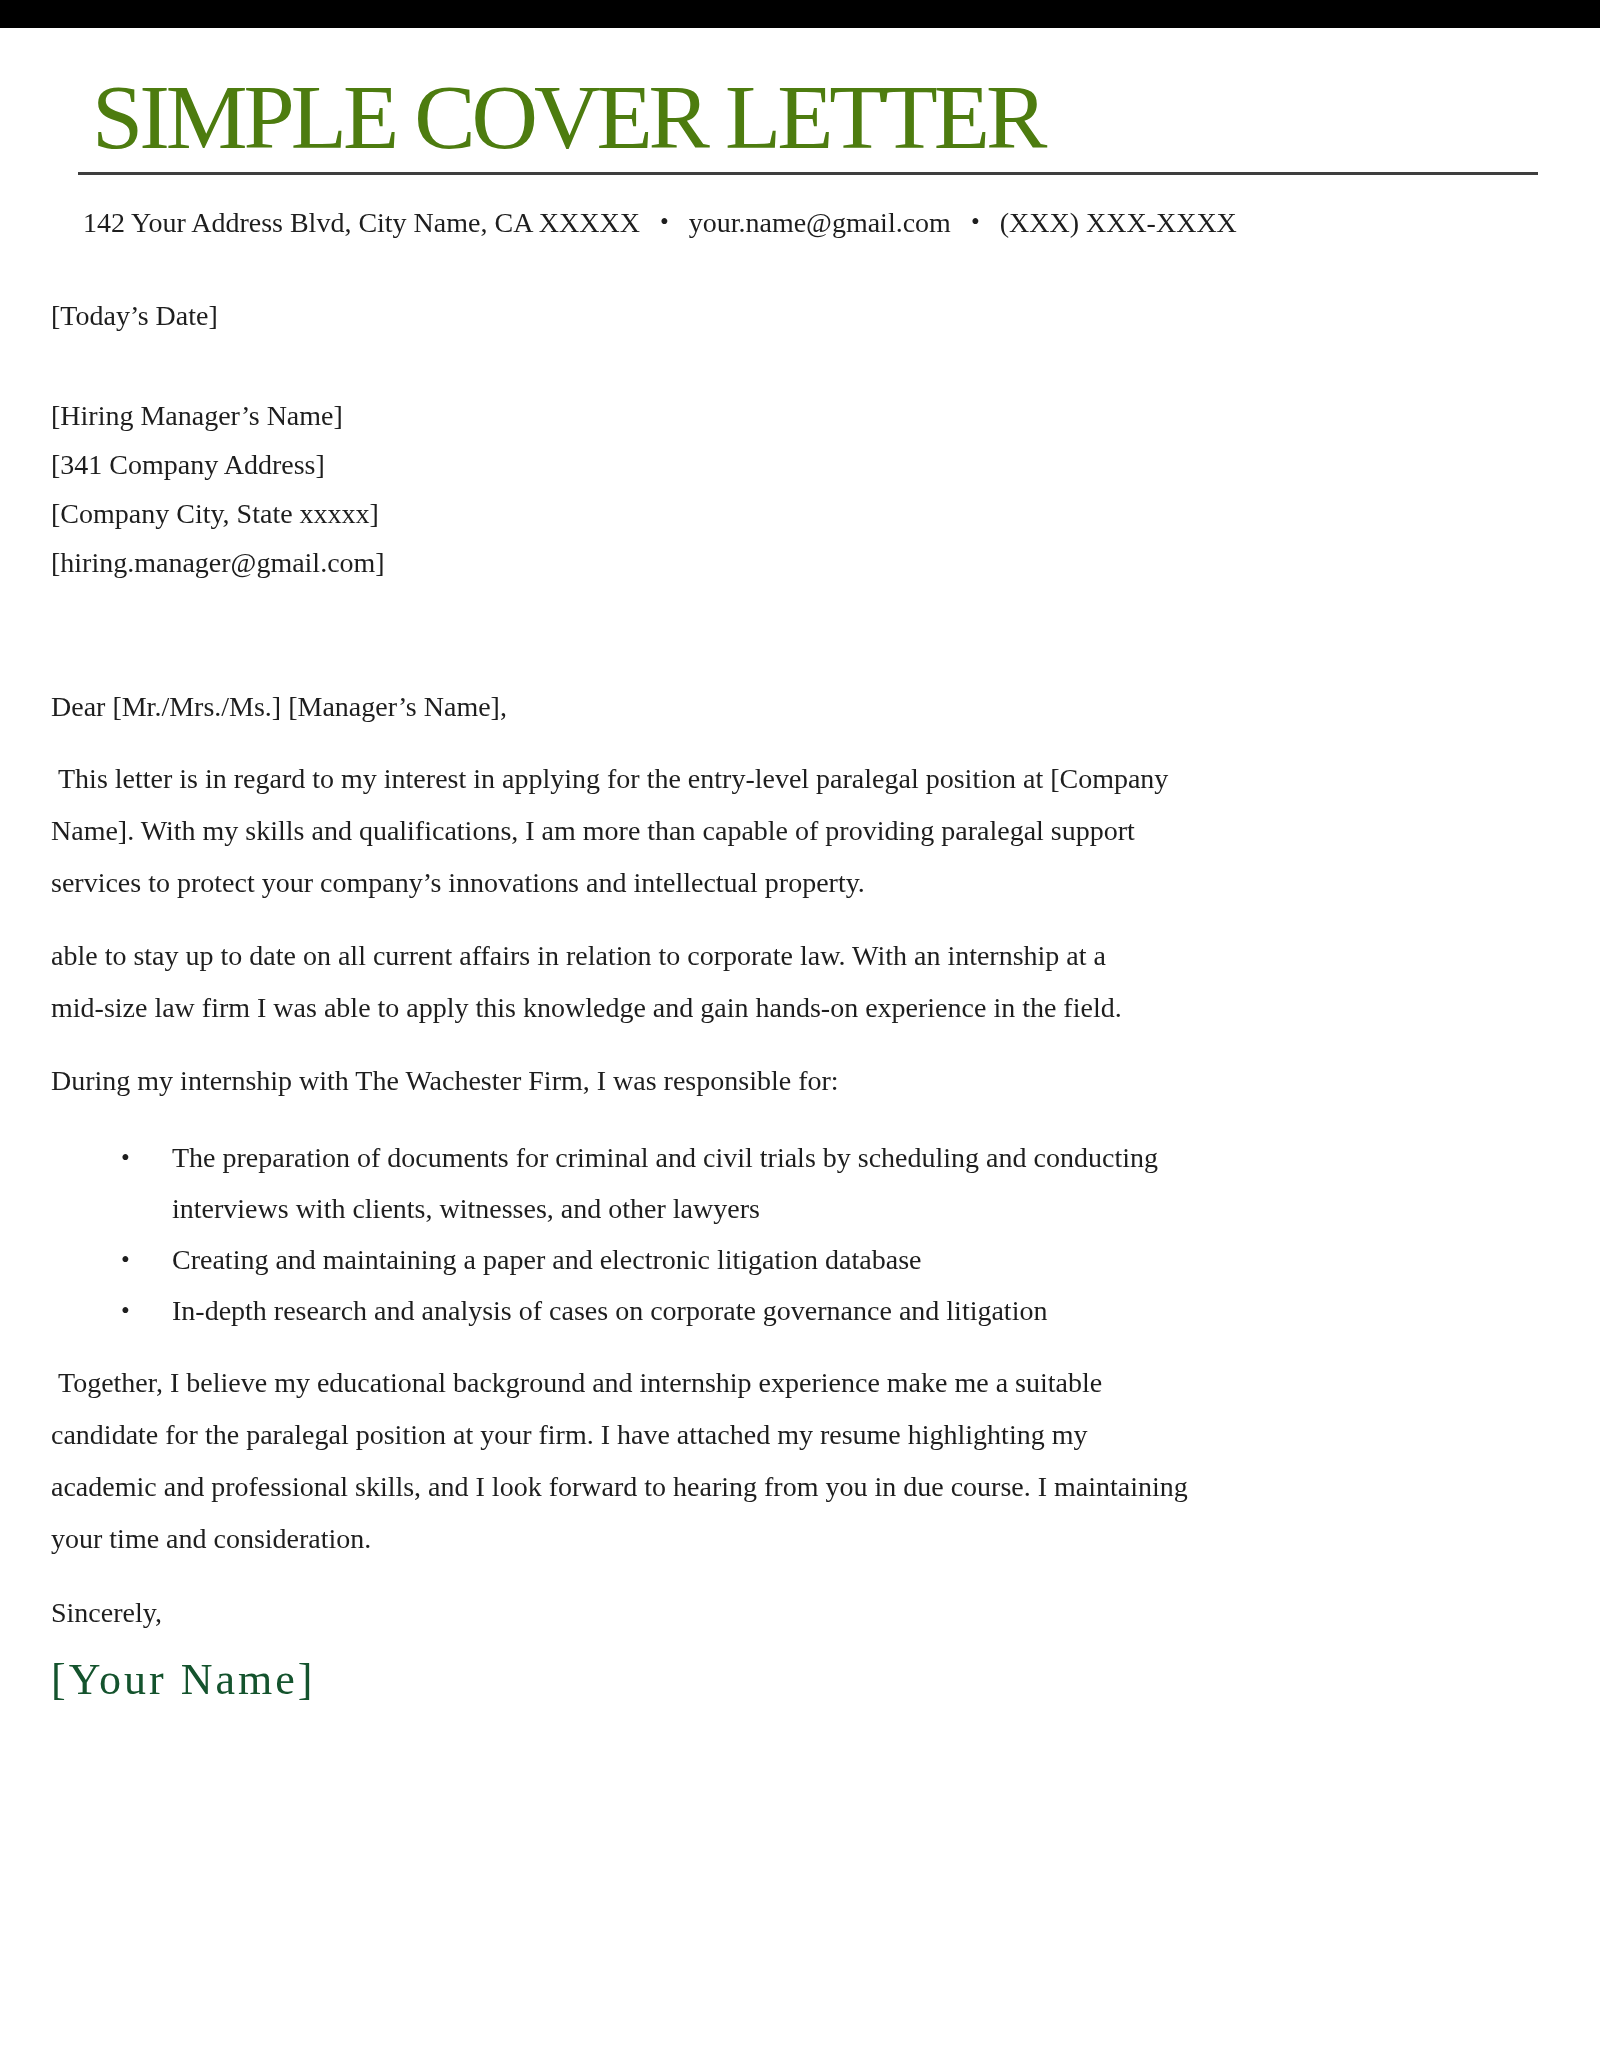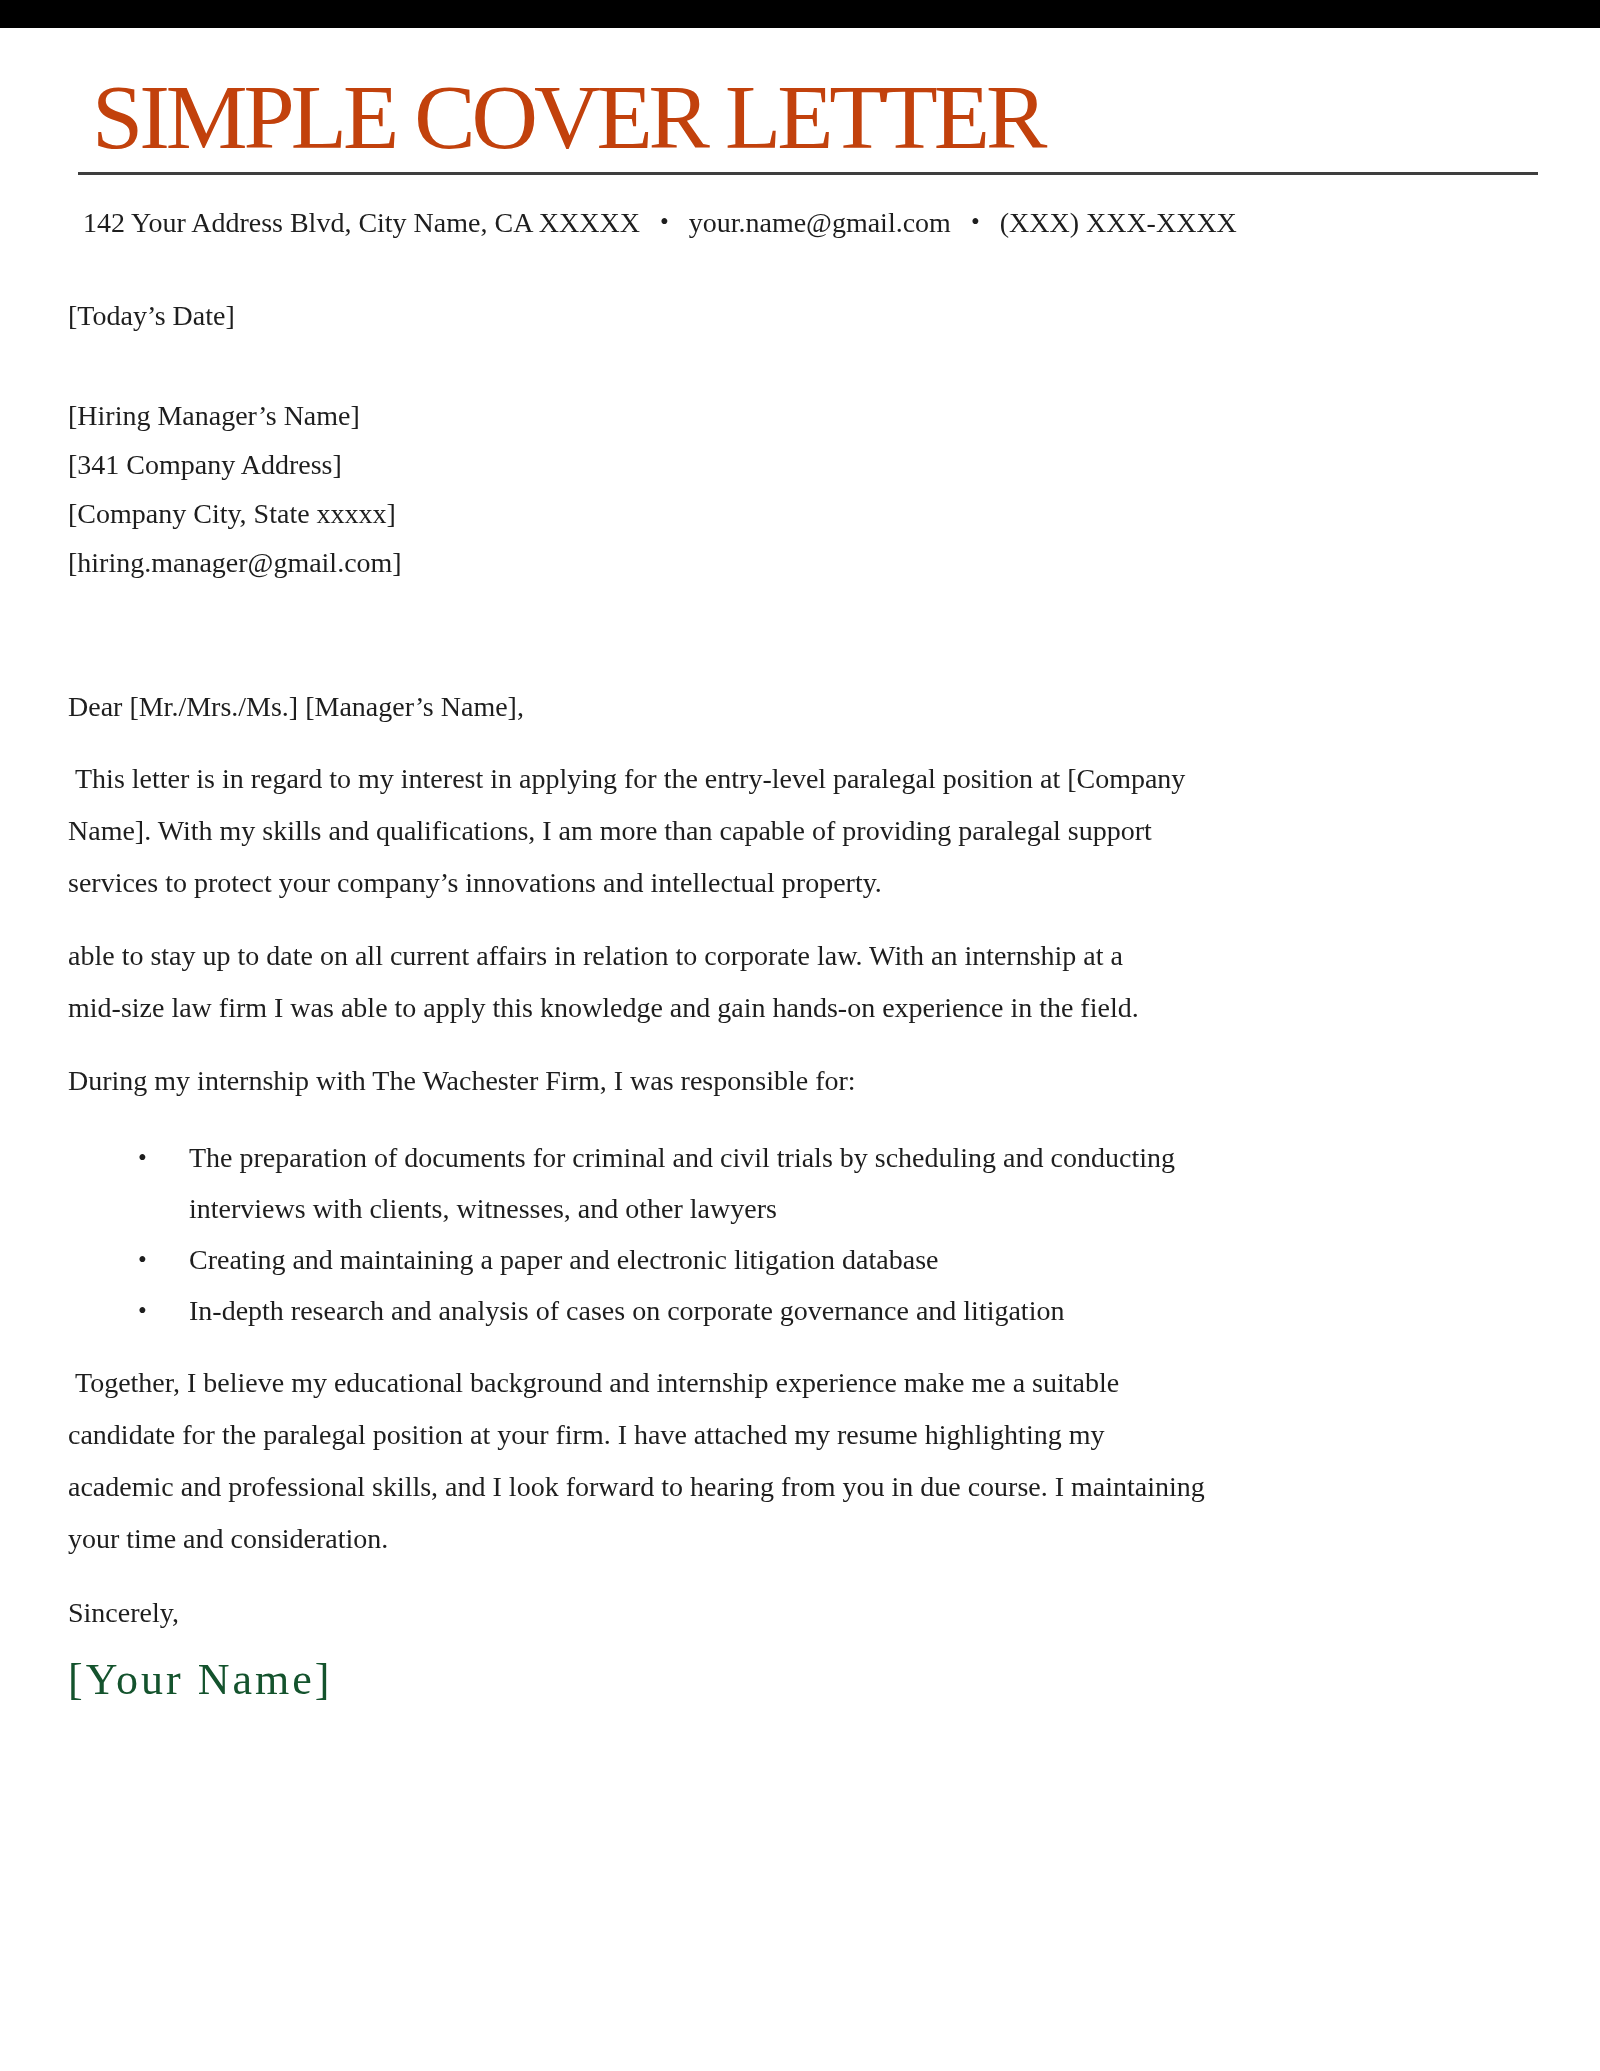--- a/index.html
+++ b/index.html
@@ -13,33 +13,33 @@
   }
   .top-bar { width:1600px; height:28px; background:#000000; }
 
   .header { margin:36px 0 0 78px; width:1460px; }
   .title {
     display:block;
     margin:0 0 0 14px;
     font-size:92px; line-height:106px;
     letter-spacing:-4px;
     font-weight:normal;
-    color:#c2410c;
+    color:#4d7c0f;
     white-space:nowrap;
   }
   .rule { height:3px; background:#3e3e3e; margin-top:2px; width:1460px; }
 
   .contact {
     margin:31px 0 0 5px;
     font-size:28px; line-height:34px;
     white-space:nowrap;
   }
   .sep { display:inline-block; font-size:25px; margin:0 13px; position:relative; top:-2px; }
 
-  .body { margin-left:68px; width:1352px; font-size:28px; line-height:52px; }
+  .body { margin-left:51px; width:1352px; font-size:28px; line-height:52px; }
   .ln { white-space:pre-wrap; }
 
   .date { margin-top:49px; }
   .recipient { margin-top:49px; line-height:49px; }
   .salutation { margin-top:94px; }
   .para-1 { margin-top:20px; }
   .para { margin-top:21px; }
 
   .bullet-list { margin-top:25px; line-height:51px; }
   .bullet-item { position:relative; padding-left:121px; }

